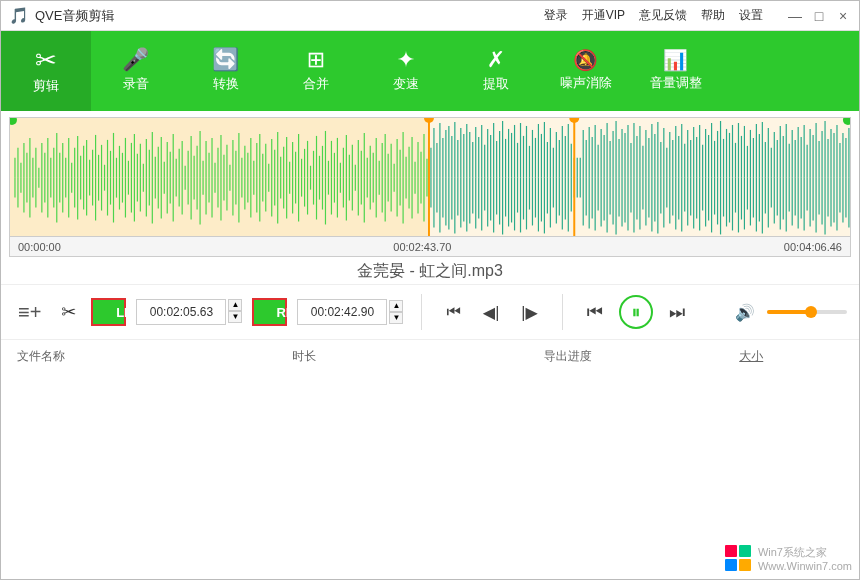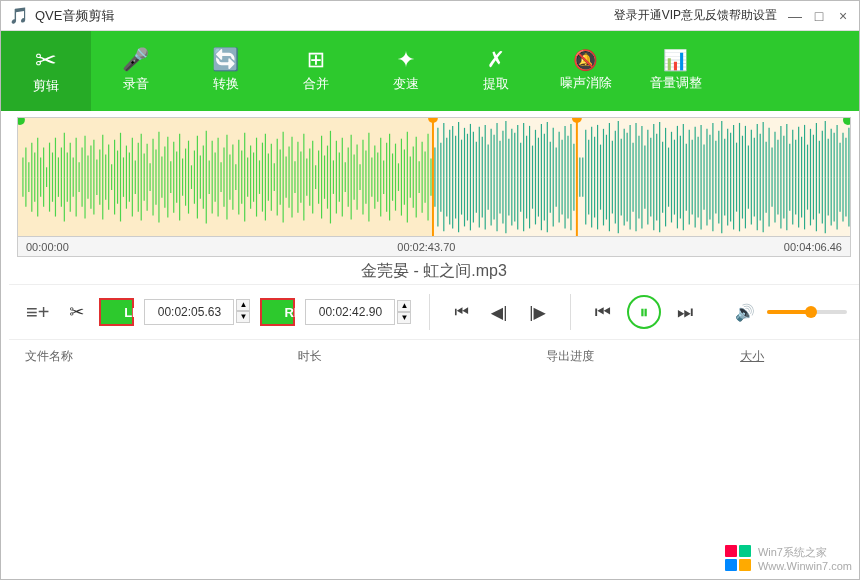--- a/index.html
+++ b/index.html
@@ -26,20 +26,21 @@
     #title-left {
       display: flex;
       align-items: center;
       gap: 6px;
       font-size: 13px;
       color: #333;
     }
     #title-right {
       display: flex;
       align-items: center;
+      gap: 14px;
       font-size: 12px;
       color: #333;
     }
     #title-right span { cursor: pointer; }
     #window-controls {
       display: flex;
       gap: 8px;
       margin-left: 10px;
     }
     .win-btn {
@@ -296,21 +297,20 @@
       flex-direction: column;
       border: 1px solid #bbb;
       background: #fff;
     }
 
     #main-content {
       flex: 1;
       display: flex;
       flex-direction: column;
       background: #a16207;
-      margin-left: 8px;
     }
   </style>
 </head>
 <body>
 
 <div id="app">
 
   <div id="title-bar">
     <div id="title-left">
       <span style="color:#2dc92d;font-size:16px;">🎵</span>

